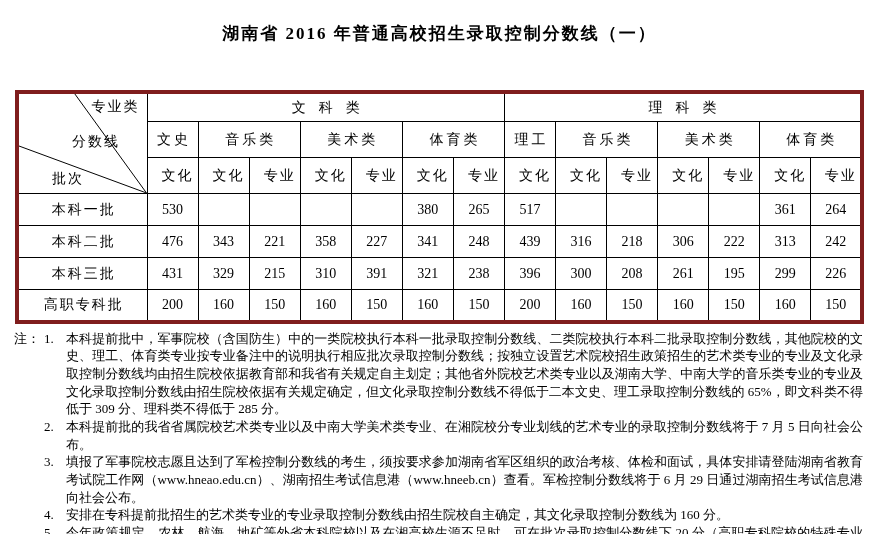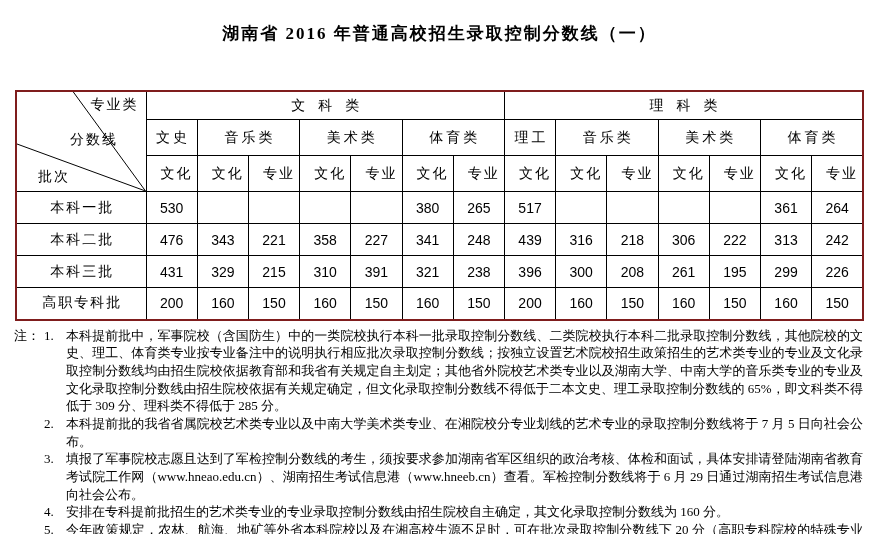--- a/index.html
+++ b/index.html
@@ -24,34 +24,34 @@
     font-size:14px;
   }
   table.scores th, table.scores td{
     border:1px solid #000;
     text-align:center;
     vertical-align:middle;
     font-weight:normal;
     padding:0;
     overflow:hidden;
   }
-  table.scores{border:2px solid #7f1d1d;margin-top:45px;}
+  table.scores{border:4px solid #7f1d1d;margin-top:45px;}
   tr.group-row th{height:27px;letter-spacing:13px;text-indent:13px;}
   tr.sub-row th{height:35px;letter-spacing:3px;text-indent:3px;}
   tr.col-row th{height:35px;letter-spacing:2px;text-indent:2px;padding-left:8px;}
   tbody tr{height:32px;padding-left:32px;}
   tbody th.row-label{letter-spacing:2px;text-indent:2px;}
-  td.score{font-family:Liberation Sans, sans-serif;}
+  td.score{font-family:Liberation Serif, serif;}
   
   th.corner{position:relative;padding:0;}
   th.corner svg{position:absolute;left:0;top:0;width:100%;height:100%;display:block;}
   th.corner svg line{stroke:#000;stroke-width:1;}
   th.corner .c-top{position:absolute;top:4px;right:7px;font-size:14px;letter-spacing:2px;}
   th.corner .c-mid{position:absolute;top:39px;left:40px;font-size:14px;letter-spacing:2px;}
-  th.corner .c-bot{position:absolute;bottom:5px;left:8px;font-size:14px;letter-spacing:2px;}
+  th.corner .c-bot{position:absolute;bottom:5px;left:20px;font-size:14px;letter-spacing:2px;}
   
   .notes{
     margin:2px 16px 0 14px;
     font-size:13px;
     line-height:1.36;
   }
   .note-item{
     display:grid;
     grid-template-columns:30px 22px 1fr;
     align-items:start;

